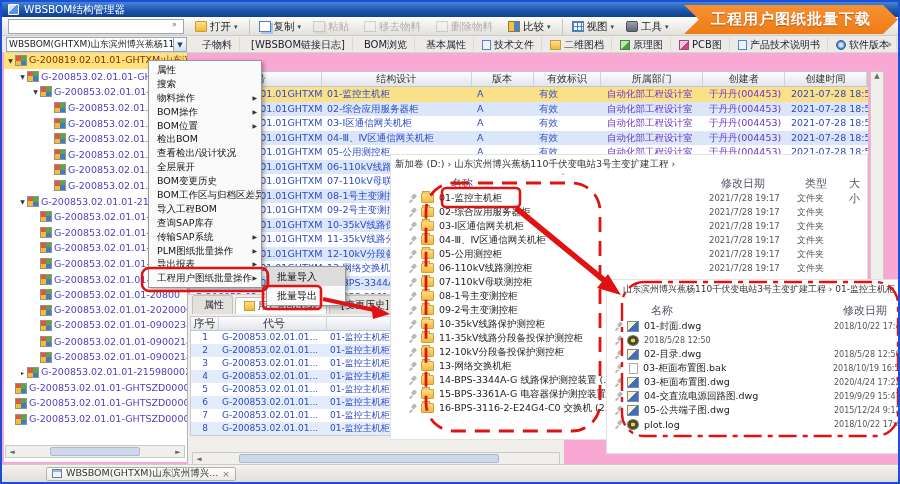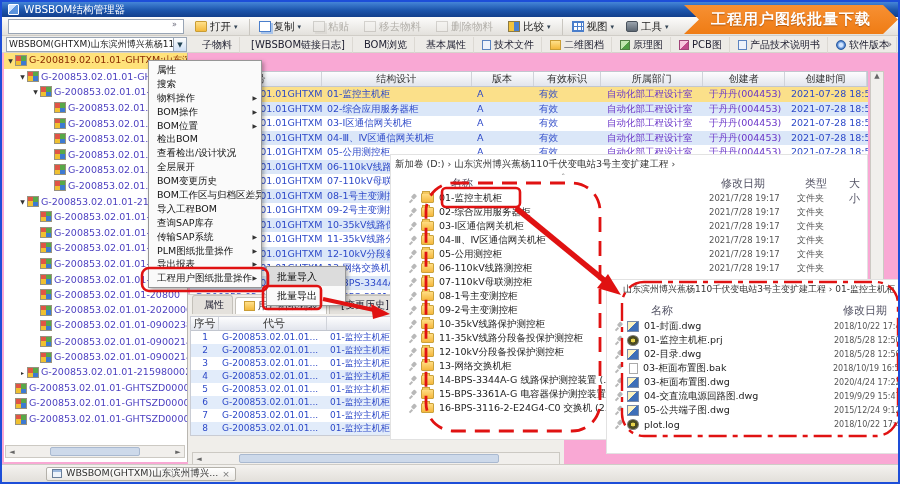--- a/index.html
+++ b/index.html
@@ -829,21 +829,20 @@
         <div class="erow">
           <span class="pin"></span>
           <span class="fic ico-dwg"></span>
           <span class="e2name">01-封面.dwg</span>
           <span class="e2date">2018/10/22 17:46</span>
         </div>
 
         <div class="erow">
           <span class="pin"></span>
           <span class="fic ico-prj"></span>
-          <span class="e2name">01-监控主机柜.prj</span>
           <span class="e2date">2018/5/28 12:50</span>
         </div>
 
         <div class="erow">
           <span class="pin"></span>
           <span class="fic ico-dwg"></span>
           <span class="e2name">02-目录.dwg</span>
           <span class="e2date">2018/5/28 12:50</span>
         </div>
 

